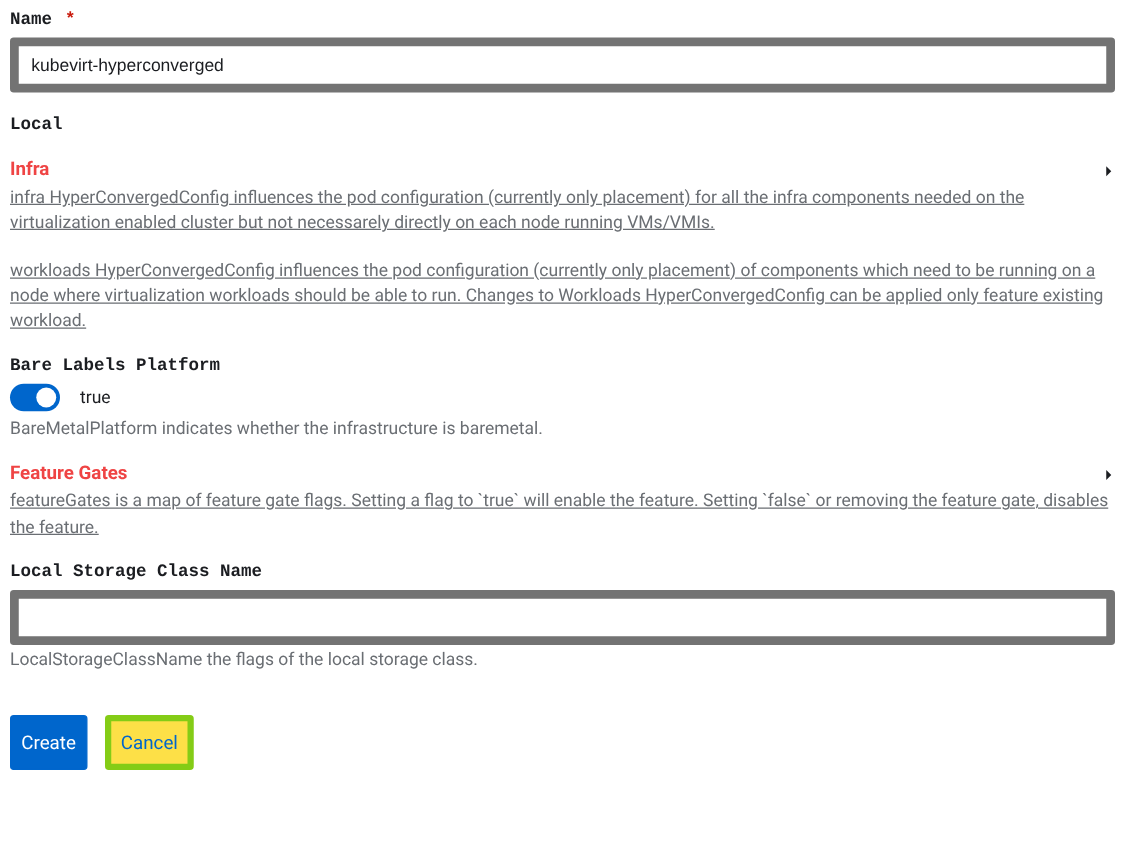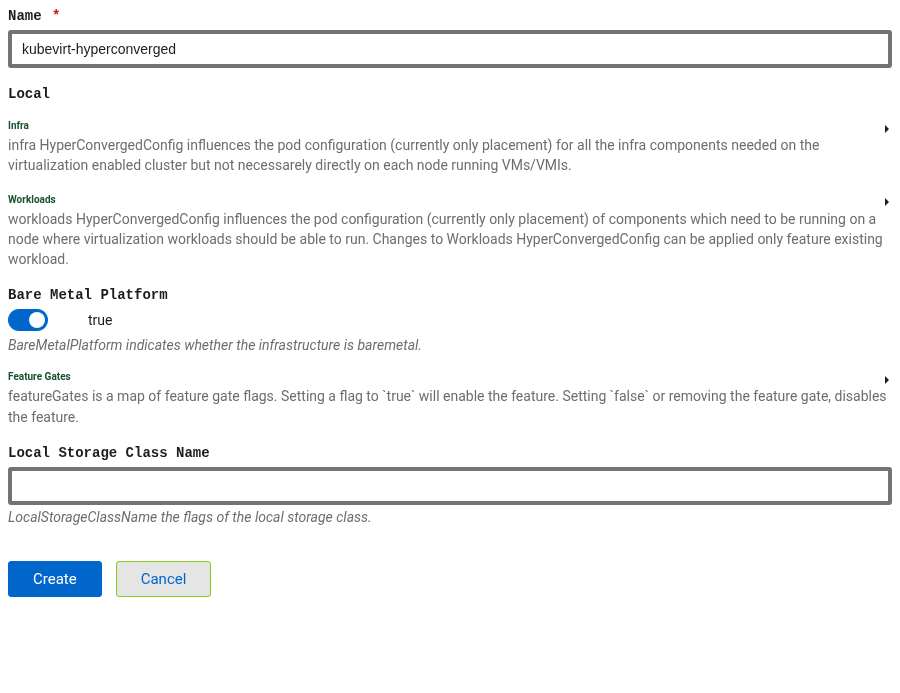--- a/index.html
+++ b/index.html
@@ -27,58 +27,59 @@
       font-family: Liberation Mono, monospace;
     }
     .required-asterisk {
       color: #c9190b;
       margin-left: 2px;
     }
     .text-input {
       width: 100%;
       padding: 7px 10px;
       font-size: 14px;
-      border: 4px solid #737373;
+      border: 7px solid #737373;
       border-radius: 3px;
       color: #1b1d21;
       outline: none;
     }
     .text-input::placeholder {
       color: #6a6e73;
     }
     .section-header {
       display: flex;
       justify-content: space-between;
       align-items: center;
       cursor: pointer;
       margin-bottom: 4px;
     }
     .section-title {
       font-weight: 700;
-      font-size: 10px;
-      color: #14532d;
+      font-size: 15px;
+      color: #ef4444;
     }
     .section-desc {
       color: #6a6e73;
       font-size: 14px;
       line-height: 1.45;
       margin-bottom: 18px;
+      text-decoration: underline;
     }
     .chevron {
       width: 10px;
       height: 10px;
       display: inline-block;
     }
     .chevron svg {
       fill: #1b1d21;
     }
     .switch-row {
       display: flex;
       align-items: center;
-      gap: 40px;
+      gap: 16px;
       margin-bottom: 6px;
       margin-top: 6px;
     }
     .switch {
       position: relative;
       display: inline-block;
       width: 40px;
       height: 22px;
     }
     .switch-track {
@@ -98,44 +99,43 @@
       border-radius: 50%;
     }
     .switch-label {
       color: #1b1d21;
       font-size: 14px;
     }
     .helper-text {
       color: #6a6e73;
       font-size: 14px;
       margin-top: 4px;
-      font-style: italic;
     }
     .button-row {
       display: flex;
       gap: 14px;
       margin-top: 36px;
       margin-bottom: 10px;
     }
     .btn {
-      padding: 8px 24px;
+      padding: 8px 8px;
       font-size: 15px;
       border-radius: 3px;
       cursor: pointer;
       font-family: inherit;
     }
     .btn-primary {
       background: #0066cc;
       color: #fff;
       border: 1px solid #0066cc;
     }
     .btn-secondary {
-      background: #e5e5e5;
+      background: #fde047;
       color: #0066cc;
-      border: 1px solid #84cc16;
+      border: 5px solid #84cc16;
     }
     .section-block {
       margin-bottom: 18px;
     }
   </style>
 </head>
 <body>
 
 <div class="form-group">
   <label class="field-label">
@@ -155,33 +155,25 @@
     <span class="chevron">
       <svg viewBox="0 0 10 10">
           <path d="M3 1 L7 5 L3 9 Z"></path>
         </svg>
     </span>
   </div>
   <p class="section-desc">infra HyperConvergedConfig influences the pod configuration (currently only placement) for all the infra components needed on the virtualization enabled cluster but not necessarely directly on each node running VMs/VMIs.</p>
 </div>
 
 <div class="section-block">
-  <div class="section-header">
-    <span class="section-title">Workloads</span>
-    <span class="chevron">
-      <svg viewBox="0 0 10 10">
-          <path d="M3 1 L7 5 L3 9 Z"></path>
-        </svg>
-    </span>
-  </div>
   <p class="section-desc">workloads HyperConvergedConfig influences the pod configuration (currently only placement) of components which need to be running on a node where virtualization workloads should be able to run. Changes to Workloads HyperConvergedConfig can be applied only feature existing workload.</p>
 </div>
 
 <div class="section-block">
-  <label class="field-label">Bare Metal Platform</label>
+  <label class="field-label">Bare Labels Platform</label>
   <div class="switch-row">
     <div class="switch">
       <div class="switch-track">
         <div class="switch-thumb"></div>
       </div>
     </div>
     <span class="switch-label">true</span>
   </div>
   <p class="helper-text">BareMetalPlatform indicates whether the infrastructure is baremetal.</p>
 </div>

